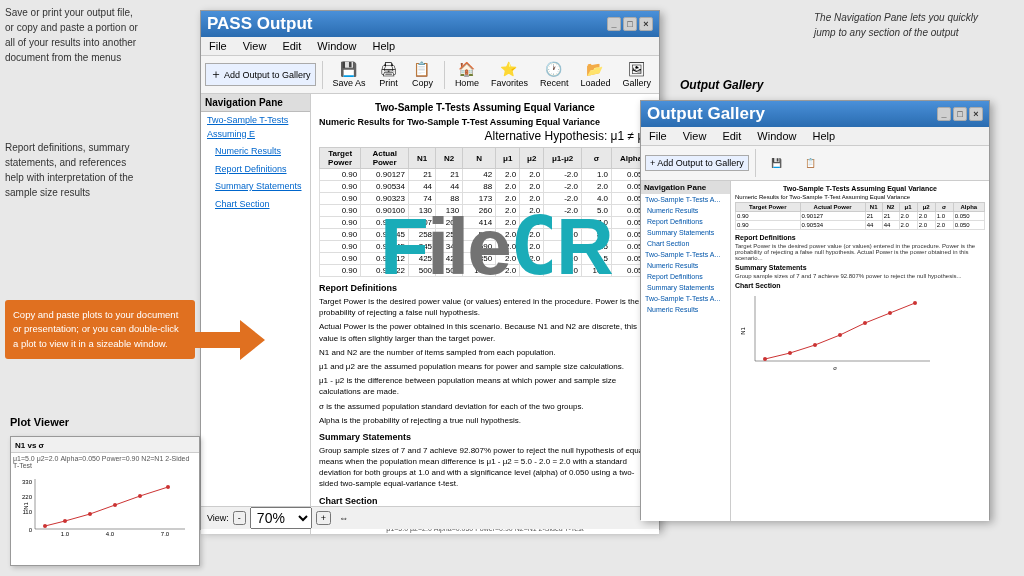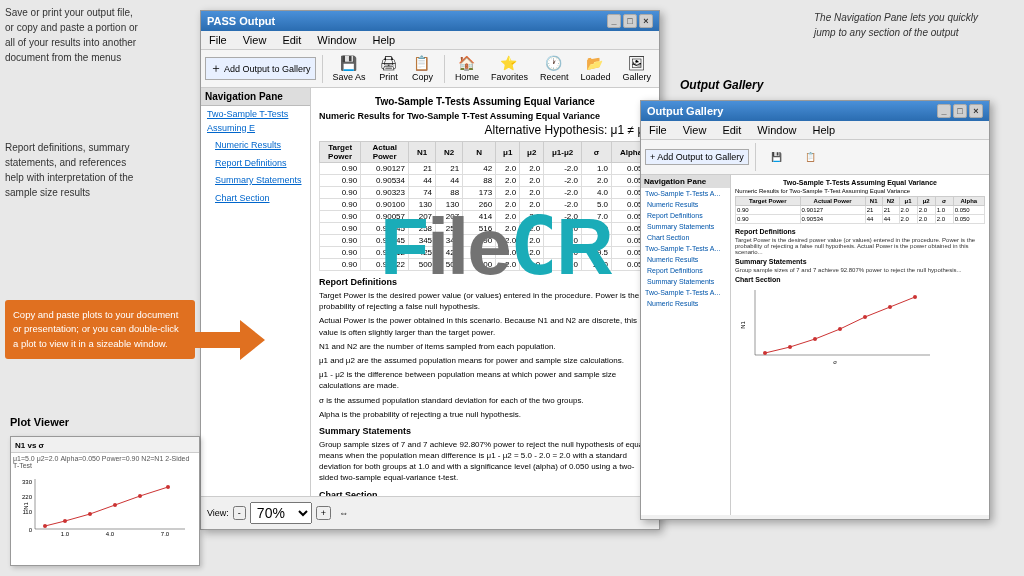--- a/index.html
+++ b/index.html
@@ -29,21 +29,21 @@
       color: white;
       font-size: 11px;
       font-weight: bold;
       padding: 3px 6px;
       display: flex;
       justify-content: space-between;
       align-items: center;
     }
 
     .window-title-bar .title-text {
-      font-size: 11px;
+      font-size: 17px;
     }
 
     .window-controls {
       display: flex;
       gap: 2px;
     }
 
     .win-btn {
       width: 14px;
       height: 14px;
@@ -209,21 +209,21 @@
       margin-top: 8px;
       text-align: center;
     }
 
     
     .bottom-bar {
       position: absolute;
       bottom: 0;
       left: 0;
       right: 0;
-      height: 33px;
+      height: 23px;
       background: #f0f0f0;
       border-top: 1px solid #ccc;
       display: flex;
       align-items: center;
       padding: 0 6px;
       font-size: 9px;
       gap: 4px;
     }
 
     .bottom-bar select {

